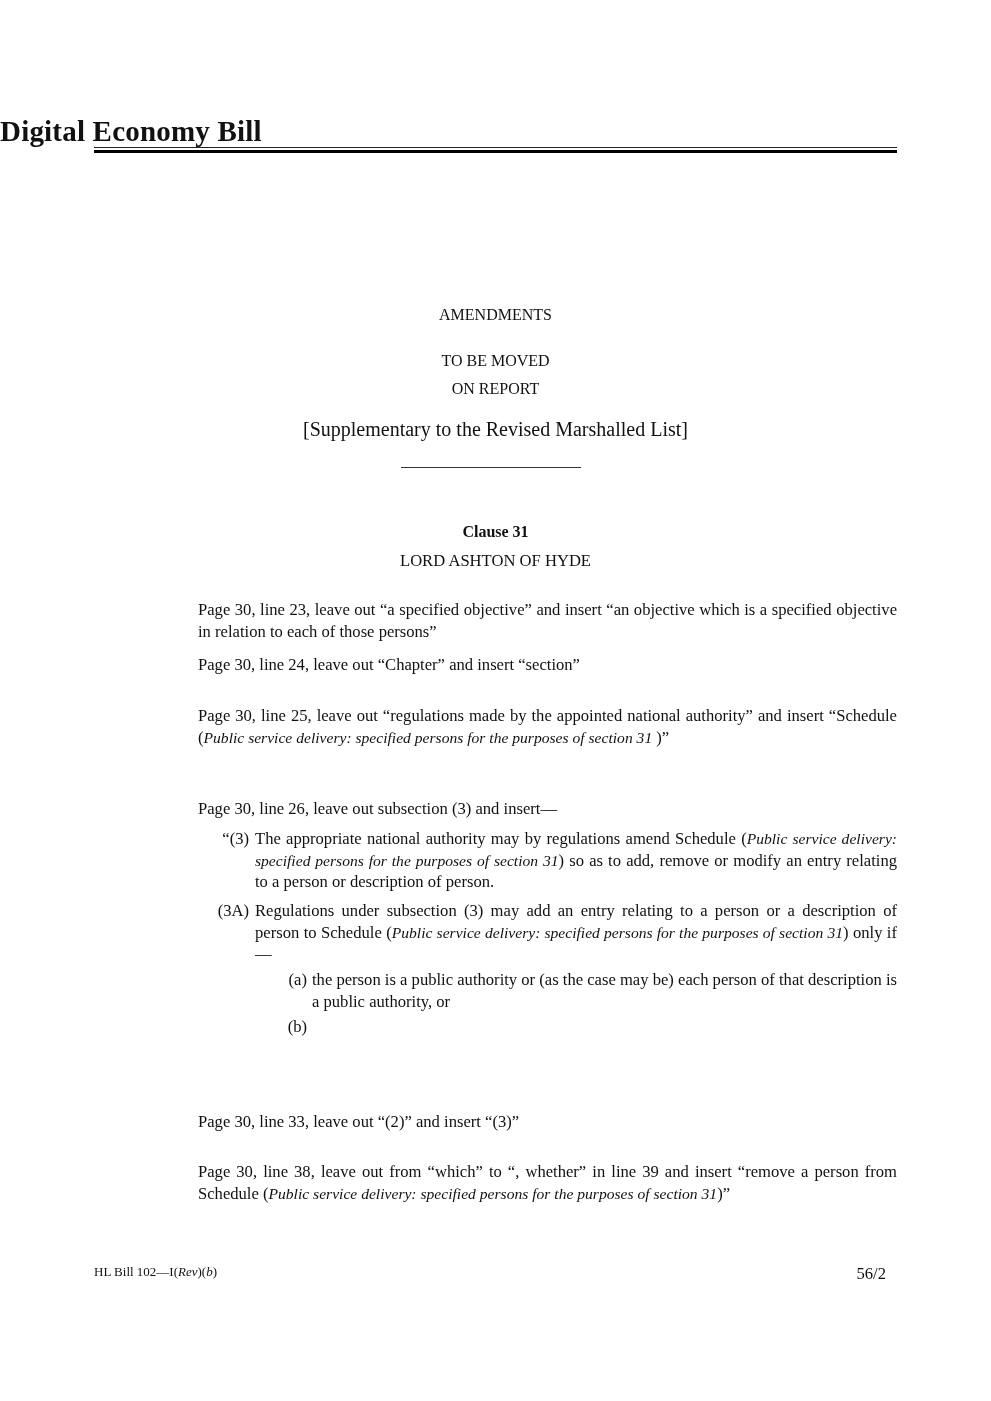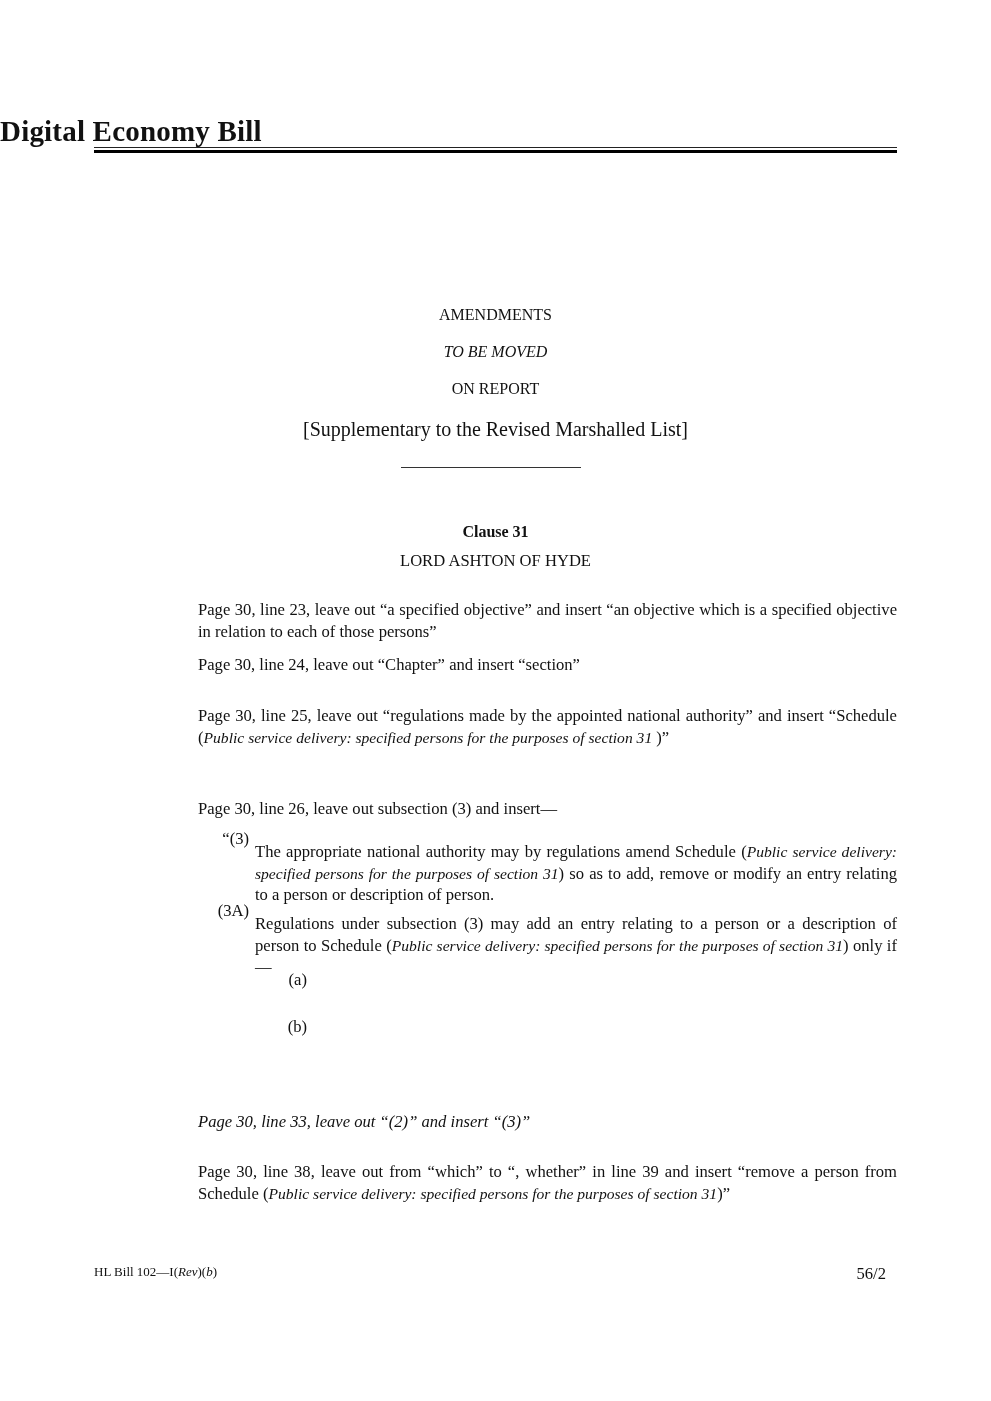--- a/index.html
+++ b/index.html
@@ -21,39 +21,39 @@
     .clause { font-weight: bold; font-size: 16px; }
     .para {
       position: absolute; left: 198px; width: 699px; font-size: 16.6px; line-height: 21.5px;
       text-align: justify;
     }
     .para i { font-size: 15.6px; }
     .sub {
       position: absolute; left: 198px; width: 699px; font-size: 16.6px; line-height: 21.5px;
     }
     .sub .num { position: absolute; left: 0; width: 51px; text-align: right; }
-    .sub .txt { margin-left: 57px; text-align: justify; margin-top: 13px; }
+    .sub .txt { margin-left: 57px; text-align: justify; }
     .sub .txt i { font-size: 15.6px; }
     .item {
       position: absolute; left: 198px; width: 699px; font-size: 16.6px; line-height: 21.5px;
     }
     .item .num { position: absolute; left: 77px; width: 32px; text-align: right; }
     .item .txt { margin-left: 114px; text-align: justify; }
     .footer-left { position: absolute; left: 94px; top: 1264px; font-size: 13px; }
     .footer-right { position: absolute; right: 105px; top: 1264px; font-size: 16.6px; }
   </style>
 </head>
 <body>
 
 <div class="title">Digital Economy Bill</div>
 <div class="rule-thin"></div>
 <div class="rule-thick"></div>
 
 <div class="center-line" style="top:306px;">AMENDMENTS</div>
-<div class="center-line" style="top:343px;font-style:italic;">TO BE MOVED</div>
+<div class="center-line" style="top:352px;">TO BE MOVED</div>
 <div class="center-line" style="top:380px;">ON REPORT</div>
 <div class="center-line ital" style="top:418px;">[Supplementary to the Revised Marshalled List]</div>
 <div class="short-rule"></div>
 
 <div class="center-line clause" style="top:523px;">Clause 31</div>
 <div class="center-line" style="top:551px; font-size:16.6px;">LORD ASHTON OF HYDE</div>
 
 <div class="para" style="top:599px;">Page 30, line 23, leave out “a specified objective” and insert “an objective which is a specified objective in relation to each of those persons”</div>
 
 <div class="para" style="top:654px;">Page 30, line 24, leave out “Chapter” and insert “section”</div>
@@ -67,24 +67,25 @@
   <div class="txt"><span>The appropriate national authority may by regulations amend Schedule (</span><i>Public service delivery: specified persons for the purposes of section 31</i><span>) so as to add, remove or modify an entry relating to a person or description of person.</span></div>
 </div>
 
 <div class="sub" style="top:900px;">
   <span class="num">(3A)</span>
   <div class="txt"><span>Regulations under subsection (3) may add an entry relating to a person or a description of person to Schedule (</span><i>Public service delivery: specified persons for the purposes of section 31</i><span>) only if—</span></div>
 </div>
 
 <div class="item" style="top:969px;">
   <span class="num">(a)</span>
+  <div class="txt">the person is a public authority or (as the case may be) each person of that description is a public authority, or</div>
 </div>
 
 <div class="item" style="top:1016px;">
   <span class="num">(b)</span>
 </div>
 
-<div class="para" style="top:1111px;font-style:italic;">Page 30, line 33, leave out “(2)” and insert “(3)”</div>
+<div class="para" style="top:1111px;">Page 30, line 33, leave out “(2)” and insert “(3)”</div>
 
 <div class="para" style="top:1161px;"><span>Page 30, line 38, leave out from “which” to “, whether” in line 39 and insert “remove a person from Schedule (</span><i>Public service delivery: specified persons for the purposes of section 31</i><span>)”</span></div>
 
 <div class="footer-left"><span>HL Bill 102—I(</span><i>Rev</i><span>)(</span><i>b</i><span>)</span></div>
 <div class="footer-right">56/2</div>
 
 </body></html>

